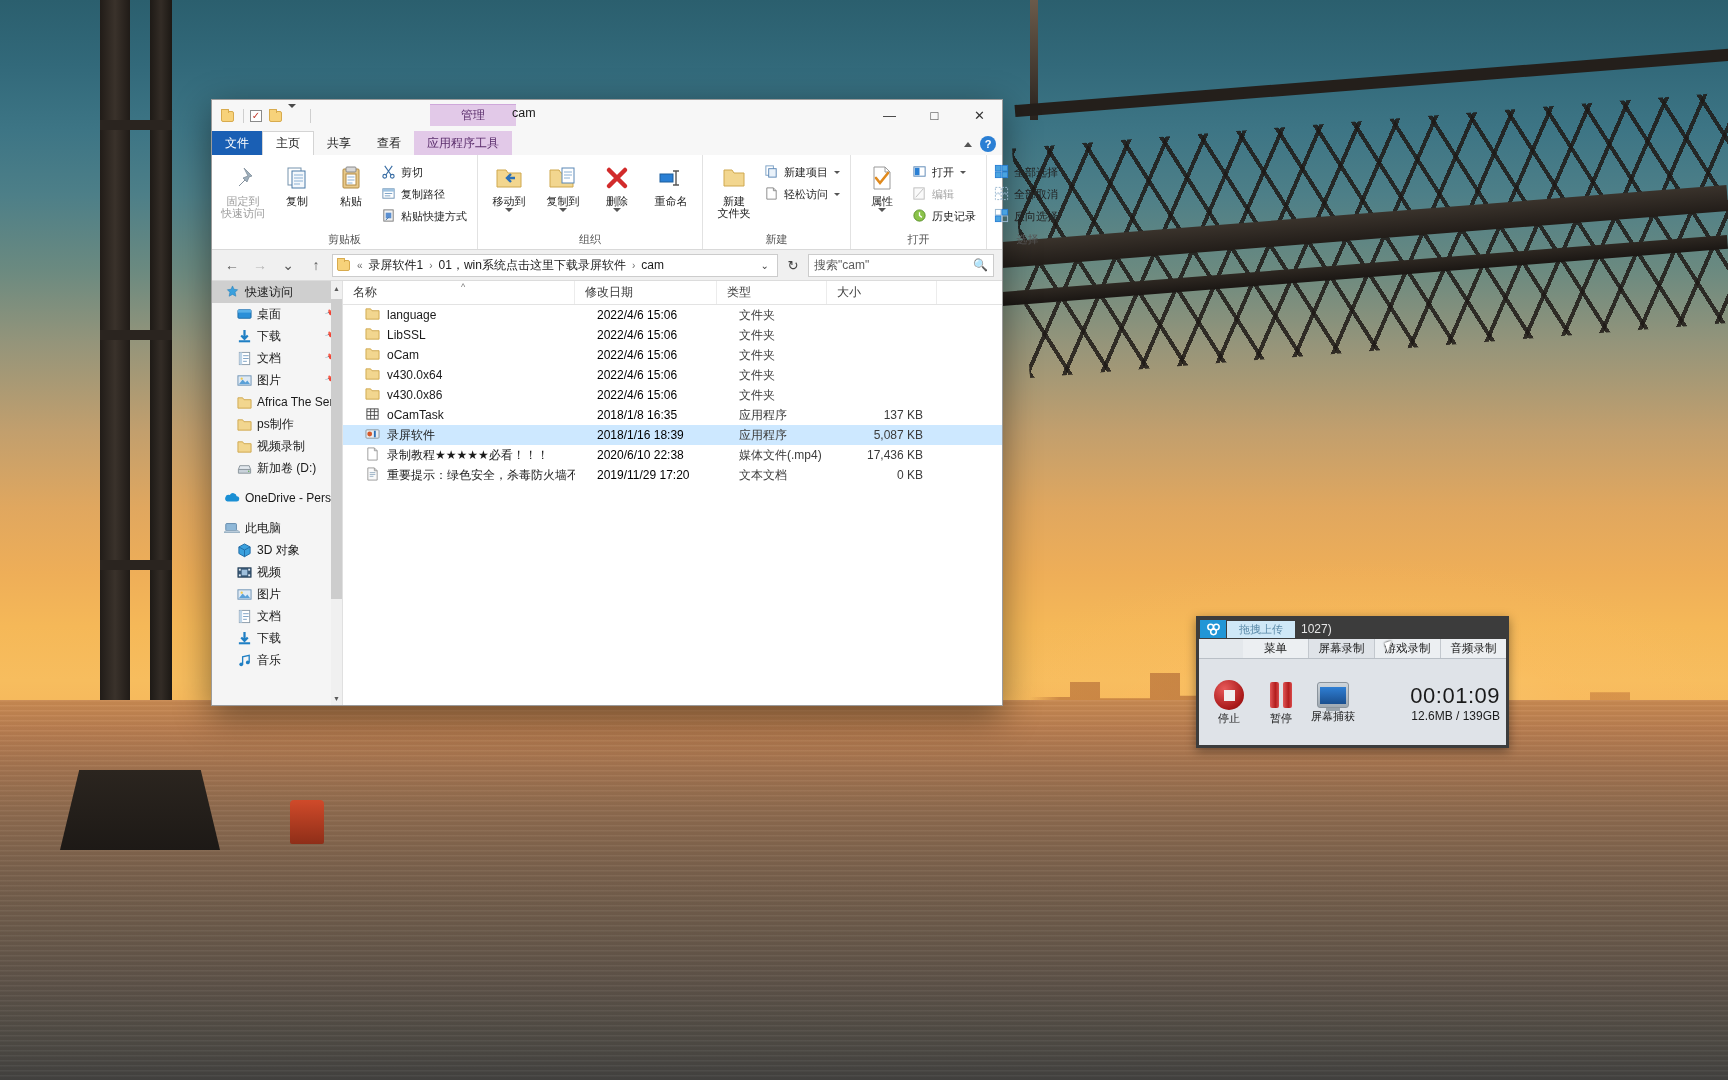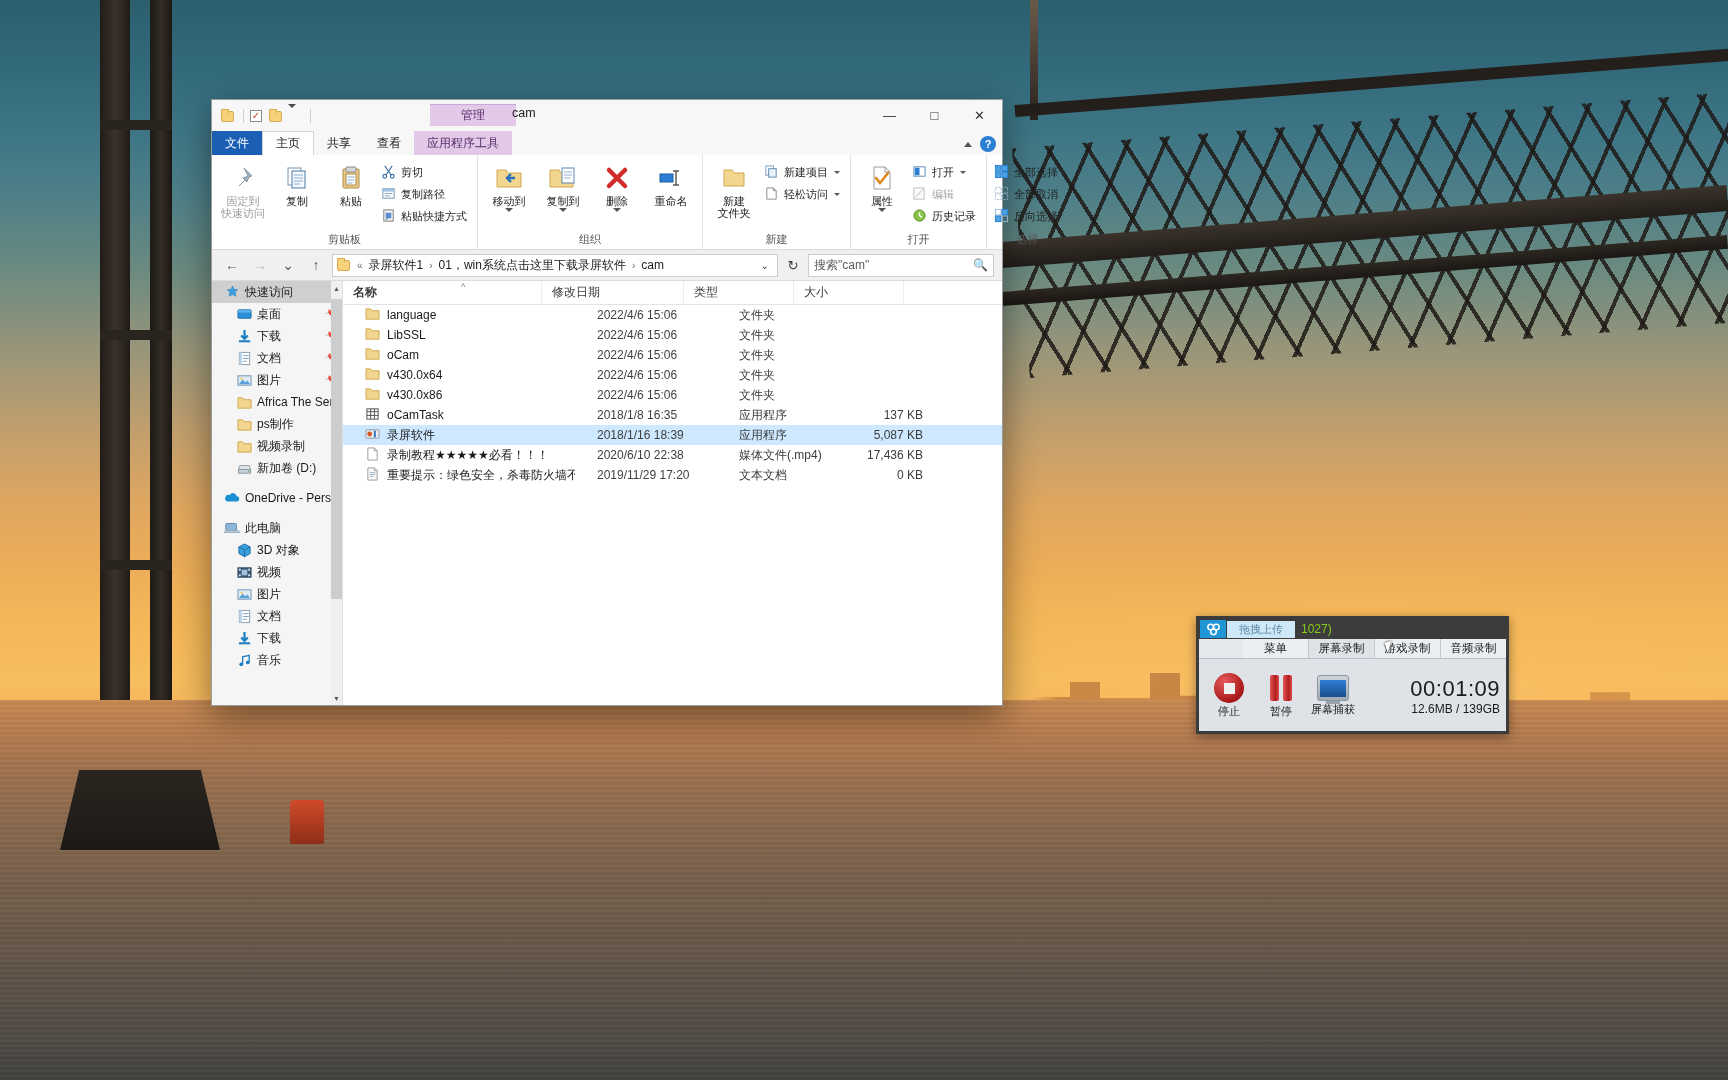--- a/index.html
+++ b/index.html
@@ -252,67 +252,67 @@
     display:flex;align-items:center;justify-content:center;font-size:7px;color:#5a5a5a;
   }
 
   
   #filepane{ flex:1; display:flex; flex-direction:column; background:#fff; overflow:hidden;}
   #colheader{
     height:24px; display:flex; align-items:center; border-bottom:1px solid #e3e3e3;
     font-size:12px; color:#3b3b3b; background:#fff; position:relative;
   }
   .col{ padding-left:10px; border-right:1px solid #ececec; height:100%; display:flex; align-items:center;}
-  .col.name{ width:199px;font-weight:bold; }
+  .col.name{ width:232px; }
   .col.date{ width:142px; }
   .col.type{ width:110px; }
   .col.size{ width:110px; }
   #sortmark{ position:absolute; left:118px; top:1px; font-size:9px; color:#7a7a7a;}
   .row{
     height:20px; display:flex; align-items:center; font-size:12px; color:#1a1a1a;
     cursor:default;
   }
   .row.selected{ background:#cde8ff;}
   .cell{ padding-left:22px; display:flex; align-items:center; gap:6px; overflow:hidden; white-space:nowrap;}
   .cell.name{ width:232px; }
-  .cell.date{ width:142px; color:#404040;}
+  .cell.date{ width:142px; color:#000000;}
   .cell.type{ width:110px; color:#3b3b3b;}
   .cell.size{ width:110px; color:#3b3b3b; justify-content:flex-end; padding-right:14px;}
   .fi{ width:16px;height:16px;flex:none;position:relative;}
 
   
   #statusbar{
     height:23px; background:#f0f0f0; border-top:1px solid #dcdcdc;
     display:flex; align-items:center; font-size:11.5px; color:#1a1a1a;
     padding: 0 6px; gap:16px; flex:none; position:relative;
   }
   #viewbtns{ position:absolute; right:6px; display:flex; gap:3px;}
   .viewbtn{ width:22px;height:19px; display:flex;align-items:center;justify-content:center;}
   .viewbtn.active{ background:#cde8ff; border:1px solid #9fcdf0;}
 
   
   #recorder{
-    position:absolute; left:1196px; top:616px; width:313px; height:118px;
+    position:absolute; left:1196px; top:616px; width:313px; height:132px;
     background:#dfe3e8;
     border:3px solid #3c3c3c;
     box-shadow: 0 3px 10px rgba(0,0,0,0.4);
     display:flex; flex-direction:column;
     font-size:12px; color:#1a1a1a;
   }
   #rec-top{
     height:20px; background:#3c3c3c; display:flex; align-items:center; position:relative;
   }
   #rec-badge{
     width:26px;height:18px;background:#2196d6;display:flex;align-items:center;justify-content:center;
     margin-left:1px;
   }
   #rec-pill{
     background:#cfe8f7; color:#5b8aa8; font-size:11px; padding:1px 12px; margin-left:1px;
   }
-  #rec-id{ color:#84cc16; font-size:12px; margin-left:6px;text-align:center;}
+  #rec-id{ color:#e5e5e5; font-size:12px; margin-left:6px;text-align:center;}
   #rec-tabs{ height:20px; display:flex; background:#e4e8ec; border-bottom:1px solid #b9bfc6;padding-left:44px;}
   .rtab{
     flex:1; display:flex; align-items:center; justify-content:center;
     font-size:11.5px; color:#1a1a1a; border-right:1px solid #c3c8ce; background:#eceff2;
   }
   .rtab.active{ background:#dfe3e8; }
   #rec-body{ flex:1; display:flex; align-items:center; padding: 2px 4px 0 4px; position:relative;}
   .rbtn{ width:52px; display:flex; flex-direction:column; align-items:center; gap:0px;}
   .rbtn-label{ font-size:11px; color:#1a1a1a; margin-top:1px;}
   .stop-ico{

